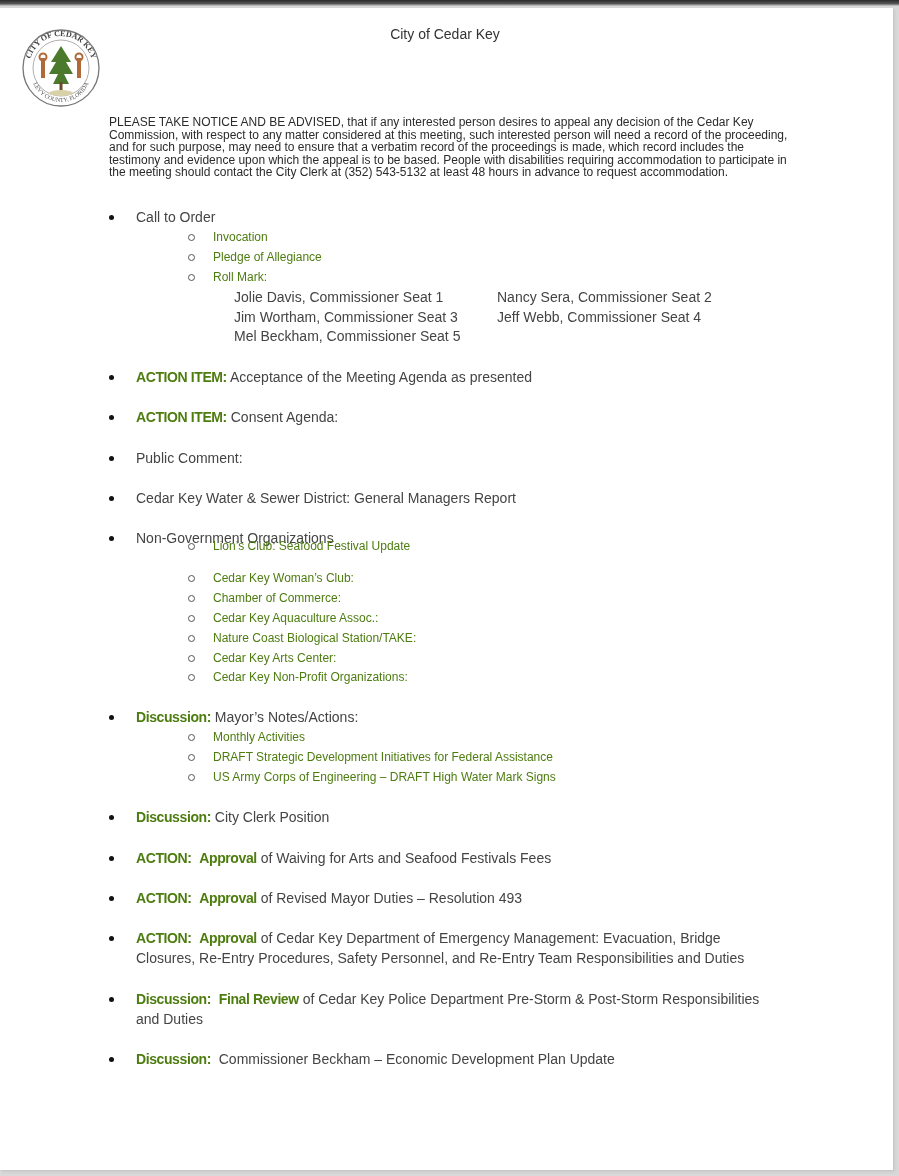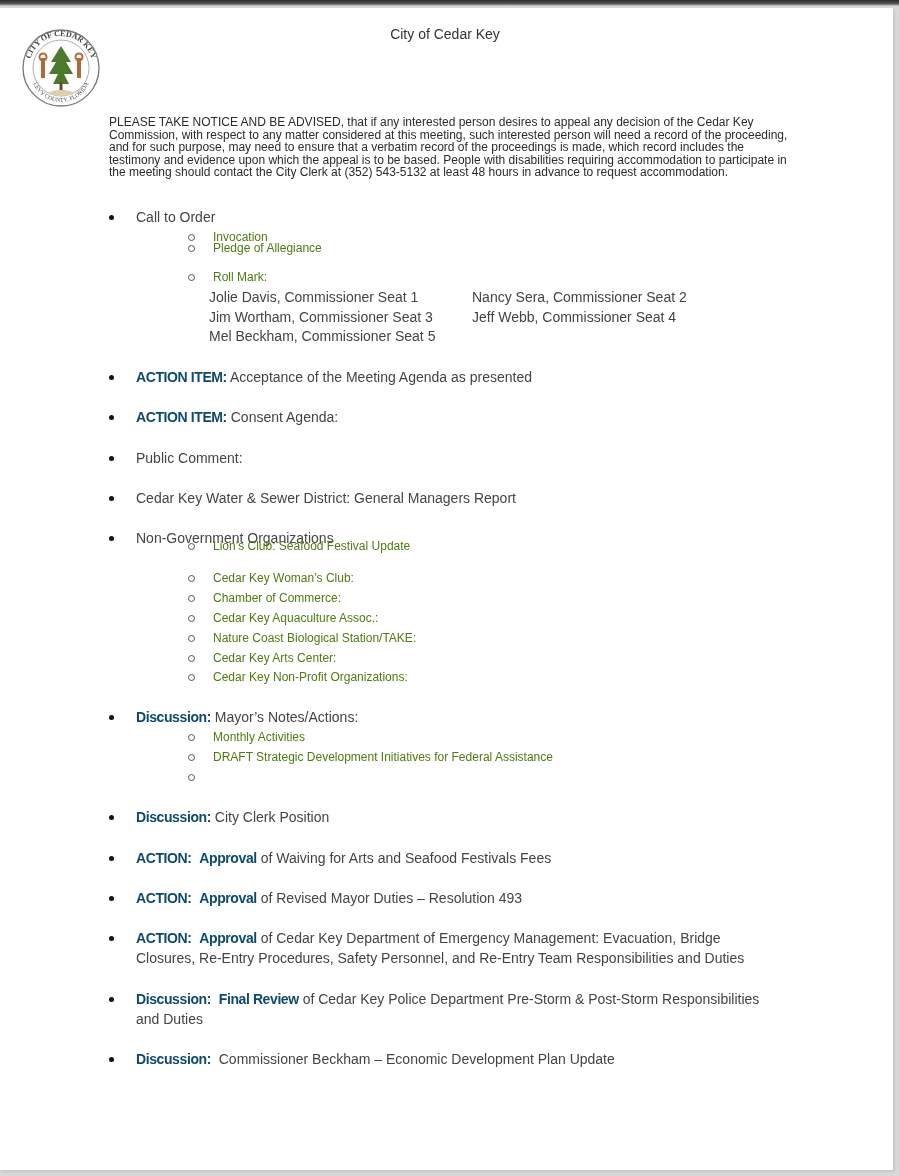--- a/index.html
+++ b/index.html
@@ -33,29 +33,29 @@
   }
   .agenda { position: absolute; left: 0; top: 0; width: 893px; }
   .item {
     position: absolute; left: 136px; width: 660px;
     font-size: 14px; line-height: 20px; color: #444;
   }
   .bullet {
     position: absolute; left: -27px; top: 8px; width: 5px; height: 5px;
     border-radius: 50%; background: #111;
   }
-  .b { font-weight: bold; color: #0c4a6e; letter-spacing: -0.4px; }
+  .b { font-weight: bold; color: #4d7c0f; letter-spacing: -0.4px; }
   .sub {
     position: absolute; left: 213px; font-size: 12px; line-height: 20px; color: #4d7c0f;
   }
   .circ {
     position: absolute; left: -25px; top: 7px; width: 5px; height: 5px;
     border: 1px solid #555; border-radius: 50%;
   }
-  .roll { position: absolute; font-size: 14px; line-height: 20px; color: #444; }
+  .roll { position: absolute; font-size: 14px; line-height: 20px; color: #444; margin-left: 25px; }
 </style>
 </head>
 <body>
 
 <div class="topbar"></div>
 
 <div class="page">
 
   <svg class="seal" viewBox="0 0 94 80">
     <circle cx="47" cy="40" r="38" fill="#fff" stroke="#777" stroke-width="1.3"></circle>
@@ -87,21 +87,21 @@
 
   <div class="notice">PLEASE TAKE NOTICE AND BE ADVISED, that if any interested person desires to appeal any decision of the Cedar Key Commission, with respect to any matter considered at this meeting, such interested person will need a record of the proceeding, and for such purpose, may need to ensure that a verbatim record of the proceedings is made, which record includes the testimony and evidence upon which the appeal is to be based.  People with disabilities requiring accommodation to participate in the meeting should contact the City Clerk at (352) 543-5132 at least 48 hours in advance to request accommodation.</div>
 
   <div class="agenda">
 
     <div class="item" style="top:199px">
       <span class="bullet"></span>
       <span>Call to Order</span>
     </div>
     <div class="sub" style="top:219px"><span class="circ"></span><span>Invocation</span></div>
-    <div class="sub" style="top:230px"><span class="circ"></span><span>Pledge of Allegiance</span></div>
+    <div class="sub" style="top:239px"><span class="circ"></span><span>Pledge of Allegiance</span></div>
     <div class="sub" style="top:259px"><span class="circ"></span><span>Roll Mark:</span></div>
     <div class="roll" style="left:209px; top:279px">Jolie Davis, Commissioner Seat 1</div>
     <div class="roll" style="left:472px; top:279px">Nancy Sera, Commissioner Seat 2</div>
     <div class="roll" style="left:209px; top:299px">Jim Wortham, Commissioner Seat 3</div>
     <div class="roll" style="left:472px; top:299px">Jeff Webb, Commissioner Seat 4</div>
     <div class="roll" style="left:209px; top:318px">Mel Beckham, Commissioner Seat 5</div>
 
     <div class="item" style="top:359px">
       <span class="bullet"></span><span class="b">ACTION ITEM:</span><span> Acceptance of the Meeting Agenda as presented</span>
     </div>
@@ -124,21 +124,21 @@
     <div class="sub" style="top:600px"><span class="circ"></span><span>Cedar Key Aquaculture Assoc.:</span></div>
     <div class="sub" style="top:620px"><span class="circ"></span><span>Nature Coast Biological Station/TAKE:</span></div>
     <div class="sub" style="top:640px"><span class="circ"></span><span>Cedar Key Arts Center:</span></div>
     <div class="sub" style="top:659px"><span class="circ"></span><span>Cedar Key Non-Profit Organizations:</span></div>
 
     <div class="item" style="top:699px">
       <span class="bullet"></span><span class="b">Discussion:</span><span> Mayor’s Notes/Actions:</span>
     </div>
     <div class="sub" style="top:719px"><span class="circ"></span><span>Monthly Activities</span></div>
     <div class="sub" style="top:739px"><span class="circ"></span><span>DRAFT Strategic Development Initiatives for Federal Assistance</span></div>
-    <div class="sub" style="top:759px"><span class="circ"></span></div>
+    <div class="sub" style="top:759px"><span class="circ"></span><span>US Army Corps of Engineering – DRAFT High Water Mark Signs</span></div>
 
     <div class="item" style="top:799px">
       <span class="bullet"></span><span class="b">Discussion:</span><span> City Clerk Position</span>
     </div>
     <div class="item" style="top:840px">
       <span class="bullet"></span><span class="b">ACTION:</span>&nbsp; <span class="b">Approval</span><span> of Waiving for Arts and Seafood Festivals Fees</span>
     </div>
     <div class="item" style="top:880px">
       <span class="bullet"></span><span class="b">ACTION:</span>&nbsp; <span class="b">Approval</span><span> of Revised Mayor Duties – Resolution 493</span>
     </div>

